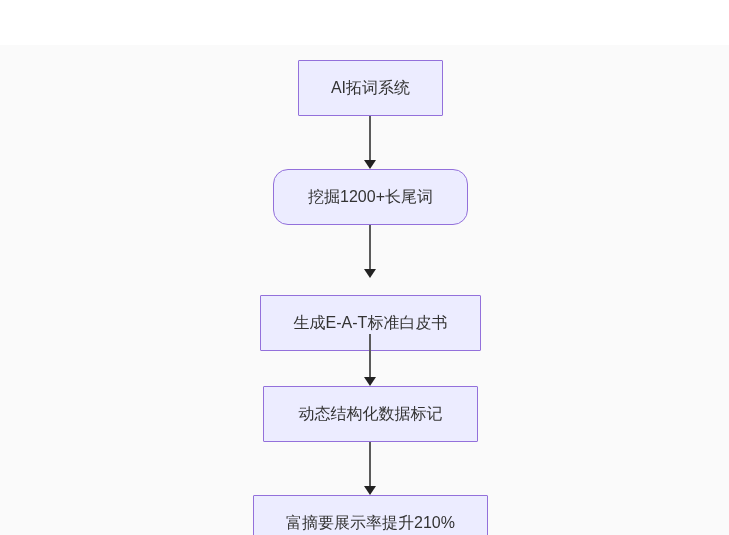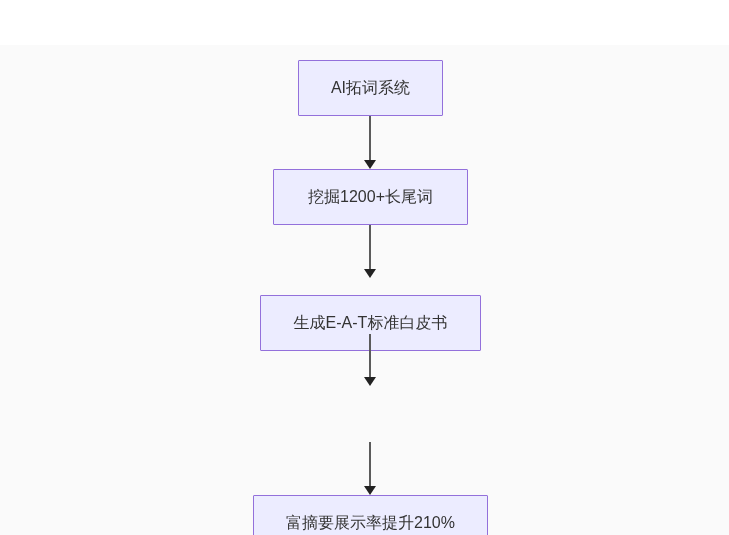--- a/index.html
+++ b/index.html
@@ -24,21 +24,21 @@
     border-radius: 1px;
     box-sizing: border-box;
     display: flex;
     align-items: center;
     justify-content: center;
     font-size: 16px;
     color: #333333;
     white-space: nowrap;
   }
   .node-1 { left: 298px; top: 15px;  width: 145px; height: 56px; }
-  .node-2 { left: 273px; top: 124px; width: 195px; height: 56px; }
+  .node-2 { left: 273px; top: 124px; width: 195px; height: 56px; border-radius: 15px; }
   .node-3 { left: 260px; top: 250px; width: 221px; height: 56px; }
   .node-4 { left: 263px; top: 341px; width: 215px; height: 56px; }
   .node-5 { left: 253px; top: 450px; width: 235px; height: 56px; }
 
   .arrow {
     position: absolute;
     left: 363px;
     width: 14px;
   }
   .arrow-1 { top: 71px;  height: 53px; }
@@ -92,20 +92,23 @@
 
   <div class="node node-3">
     <span>生成E-A-T标准白皮书</span>
   </div>
 
   <div class="arrow arrow-3">
     <div class="line"></div>
     <div class="head"></div>
   </div>
 
+  <div class="node node-4">
+    <span>动态结构化数据标记</span>
+  </div>
 
   <div class="arrow arrow-4">
     <div class="line"></div>
     <div class="head"></div>
   </div>
 
   <div class="node node-5">
     <span>富摘要展示率提升210%</span>
   </div>
 

